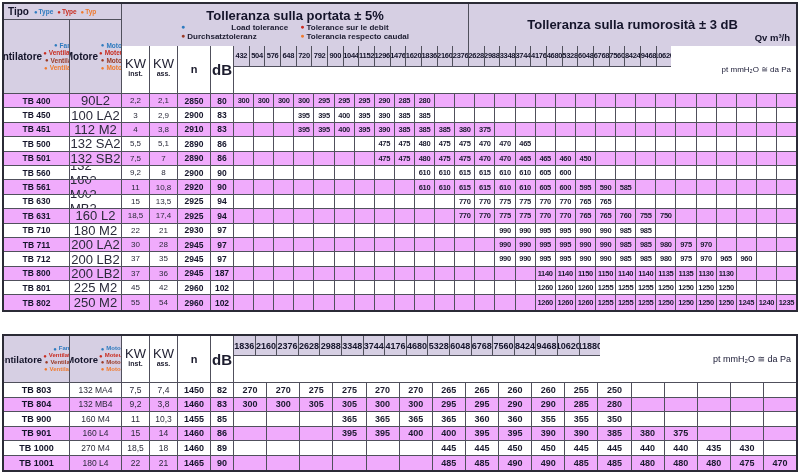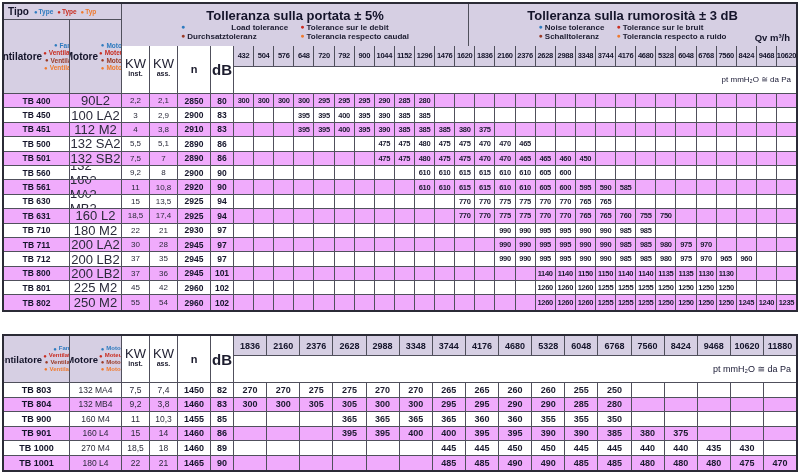--- a/index.html
+++ b/index.html
@@ -34,21 +34,21 @@
   .leg{display:grid;grid-template-columns:auto auto;column-gap:12px;justify-content:center;line-height:9px}
   .leg .variant{display:flex;align-items:center;gap:2px;font-size:8px;font-weight:bold;color:#1c1c30}
   .leg .dot{font-size:7px}
   .qv{position:absolute;right:6px;bottom:3px;font-size:9.5px;font-weight:bold;color:#14142a}
   .sub-row{height:48px;display:flex}
   .kw-h{width:28px;flex-direction:column;line-height:10px}
   .n-h{width:33px;font-size:11px;font-weight:bold}
   .db-h{width:23px;font-size:15px;font-weight:bold}
   .kw-big{font-size:13px;font-weight:normal}
   .kw-small{font-size:7px;font-weight:bold}
-  .cols-area{flex:1;display:flex;flex-direction:column}
+  .cols-area{flex:1;display:flex;flex-direction:row}
   .cols{display:flex;height:21px}
   .t2 .cols{height:20px}
   .num-h{flex:1;font-size:7.5px;font-weight:bold;letter-spacing:-0.3px;border-bottom:1px solid #50505c;background:#d6cfe3;color:#14142a}
   .t2 .num-h{font-size:9px;letter-spacing:0}
   .num-h:last-child{border-right:none}
   .pt-note{flex:1;display:flex;align-items:center;justify-content:flex-end;padding-right:5px;font-size:8px;color:#20203a}
   .t2 .pt-note{font-size:9px}
   
   .hd2{display:flex;height:47px;border-bottom:1px solid #50505c}
   .hd2 .vent-h,.hd2 .mot-h{display:flex}
@@ -158,38 +158,20 @@
                   <div class="vtext" style="display: inline-block;">Durchsatztoleranz</div>
                 </div>
                 <div class="variant">
                   <div class="dot" style="color: rgb(239, 122, 46); display: inline-block;">●</div>
                   <div class="vtext" style="display: inline-block;">Tolerancia respecto caudal</div>
                 </div>
               </div>
           </div>
           <div class="cell lav tol-box noise">
             <div class="tol-title">Tolleranza sulla rumorosità  ± 3 dB</div>
-            <div class="leg">
-                <div class="variant">
-                  <div class="dot" style="color: rgb(46, 123, 191); display: inline-block;">●</div>
-                  <div class="vtext" style="display: inline-block;">Noise tolerance</div>
-                </div>
-                <div class="variant">
-                  <div class="dot" style="color: rgb(201, 45, 33); display: inline-block;">●</div>
-                  <div class="vtext" style="display: inline-block;">Tolerance sur le bruit</div>
-                </div>
-                <div class="variant">
-                  <div class="dot" style="color: rgb(154, 58, 37); display: inline-block;">●</div>
-                  <div class="vtext" style="display: inline-block;">Schalltoleranz</div>
-                </div>
-                <div class="variant">
-                  <div class="dot" style="color: rgb(239, 122, 46); display: inline-block;">●</div>
-                  <div class="vtext" style="display: inline-block;">Tolerancia respecto a ruido</div>
-                </div>
-              </div>
             <div class="qv">Qv m³/h</div>
           </div>
         </div>
         <div class="sub-row">
           <div class="cell kw-h">
             <span class="kw-big">KW</span>
             <span class="kw-small">inst.</span>
           </div>
           <div class="cell kw-h">
             <span class="kw-big">KW</span>
@@ -665,21 +647,21 @@
           <div class="cell c-val">960</div>
           <div class="cell c-val"></div>
           <div class="cell c-val"></div>
         </div>
         <div class="row lav-row">
           <div class="cell c-model">TB 800</div>
           <div class="cell c-motor">200 LB2</div>
           <div class="cell c-kw">37</div>
           <div class="cell c-kw">36</div>
           <div class="cell c-n">2945</div>
-          <div class="cell c-db">101</div>
+          <div class="cell c-db">187</div>
           <div class="cell c-val"></div>
           <div class="cell c-val"></div>
           <div class="cell c-val"></div>
           <div class="cell c-val"></div>
           <div class="cell c-val"></div>
           <div class="cell c-val"></div>
           <div class="cell c-val"></div>
           <div class="cell c-val"></div>
           <div class="cell c-val"></div>
           <div class="cell c-val"></div>

